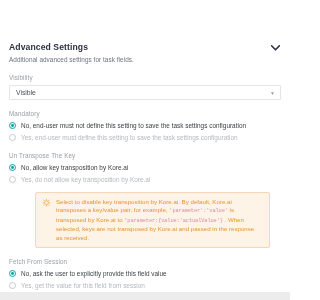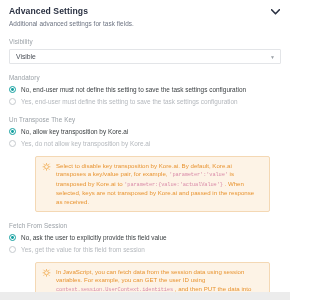--- a/index.html
+++ b/index.html
@@ -4,21 +4,21 @@
 <style>
   html,body{margin:0;padding:0;}
   body{
     width:290px;height:300px;overflow:hidden;background:#ffffff;
     font-family:"Liberation Sans",sans-serif;color:#3c4043;
     -webkit-font-smoothing:antialiased;
   }
   .panel{position:relative;width:290px;height:300px;box-sizing:border-box;padding:6px 9px 0 9px;background:#fff;}
 
   
-  .hdr{display:flex;align-items:flex-start;justify-content:space-between;}
+  .hdr{display:flex;align-items:flex-start;justify-content:space-between;margin-top:36px;}
   .hdr-title{font-size:8.6px;font-weight:bold;color:#2a3142;letter-spacing:.1px;line-height:11px;}
   .hdr-sub{font-size:6.4px;color:#6b7280;line-height:9px;margin-top:2px;letter-spacing:.05px;}
   .chev{width:11px;height:11px;flex:0 0 auto;display:flex;align-items:center;justify-content:center;margin-top:0px;}
   .chev svg{display:block;}
 
   
   .group{margin-top:9px;}
   .flabel{font-size:6.3px;color:#9aa0a6;line-height:9px;margin-bottom:3px;letter-spacing:.1px;}
 
   .select{

